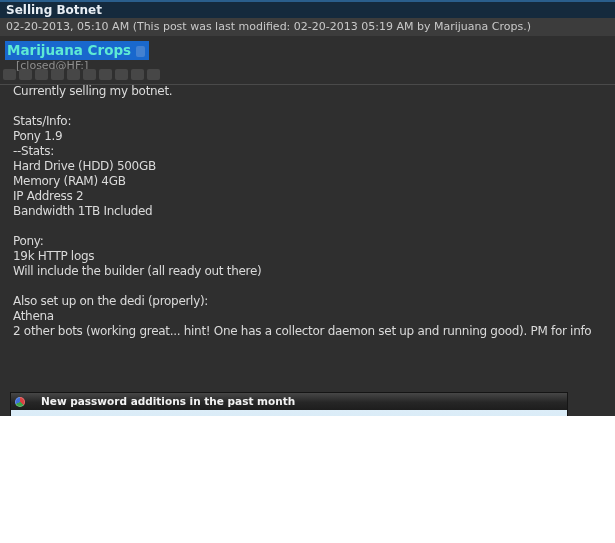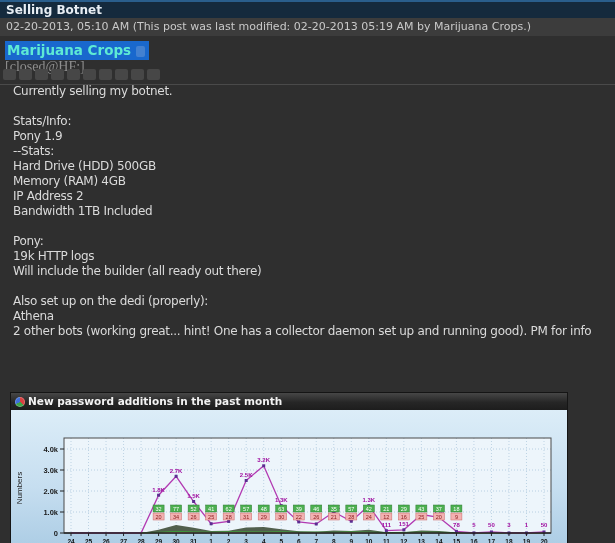--- a/index.html
+++ b/index.html
@@ -1,41 +1,41 @@
 <!DOCTYPE html>
 <html><head>
 <meta charset="utf-8">
 <style>
   * { margin:0; padding:0; box-sizing:border-box; }
   body { font-family:"DejaVu Sans","Liberation Sans",sans-serif; }
-  .screen { position:relative; width:615px; height:543px; background:#2f2f2f; overflow:hidden; }
+  .screen { position:relative; width:615px; height:416px; background:#2f2f2f; overflow:hidden; }
 
   .title-bar { position:absolute; left:0; top:0; width:615px; height:18px;
     background:#152a3d; border-top:2px solid #2a5e8c; color:#e8eef4;
     font-size:12px; font-weight:bold; line-height:16px; padding-left:6px; }
   .date-bar { position:absolute; left:0; top:18px; width:615px; height:18px;
     background:#3c3c3c; color:#c9c9c9; font-size:11px; line-height:18px; padding-left:6px; }
 
   .author-name { position:absolute; left:5px; top:41px; background:#1968cd; color:#5eead4;
     font-size:13.5px; font-weight:bold; padding:1px 4px 2px 2px; }
   .user-status-icon { display:inline-block; width:9px; height:11px; margin-left:5px;
     background:rgba(120,160,215,.45); border-radius:2px; vertical-align:middle; }
-  .author-subtitle { position:absolute; left:5px; top:59px; color:#8f8f8f; font-size:14px;font-family:Liberation Serif, serif; }
+  .author-subtitle { position:absolute; left:16px; top:59px; color:#8f8f8f; font-size:11px; }
   .badge-row { position:absolute; left:3px; top:69px; display:flex; gap:3px; }
   .badge-row .sq { width:13px; height:11px; background:#474747; border-radius:2px; }
   .divider { position:absolute; left:0; top:84px; width:615px; height:1px; background:#4a4a4a; }
 
   .post-body { position:absolute; left:13px; top:84px; width:598px; color:#dadada;
     font-size:12px; letter-spacing:-0.3px; }
   .post-body .line { height:15px; line-height:15px; white-space:nowrap; }
 
   .chart-panel { position:absolute; left:10px; top:392px; width:558px; border:1px solid #151515; }
   .chart-header { height:17px; background:linear-gradient(180deg,#474747 0%,#262626 55%,#1d1d1d 100%);
     color:#f2f2f2; font-size:10.5px; font-weight:bold; line-height:17px; padding-left:4px;
-    display:flex; align-items:center; gap:3px; }
+    display:flex; align-items:center; gap:16px; }
   .pie-icon { width:10px; height:10px; border-radius:50%; flex:0 0 auto;
     background:conic-gradient(#d94040 0 130deg,#3fa34a 130deg 245deg,#3f6fd9 245deg 360deg);
     box-shadow:0 0 0 1px rgba(255,255,255,.25) inset; }
   .chart-body { height:140px; background:linear-gradient(180deg,#dcedf8 0%,#c6def0 55%,#abcce4 100%); position:relative; }
   .chart-body svg { display:block; }
 </style>
 </head>
 <body>
 
 <div class="screen">

